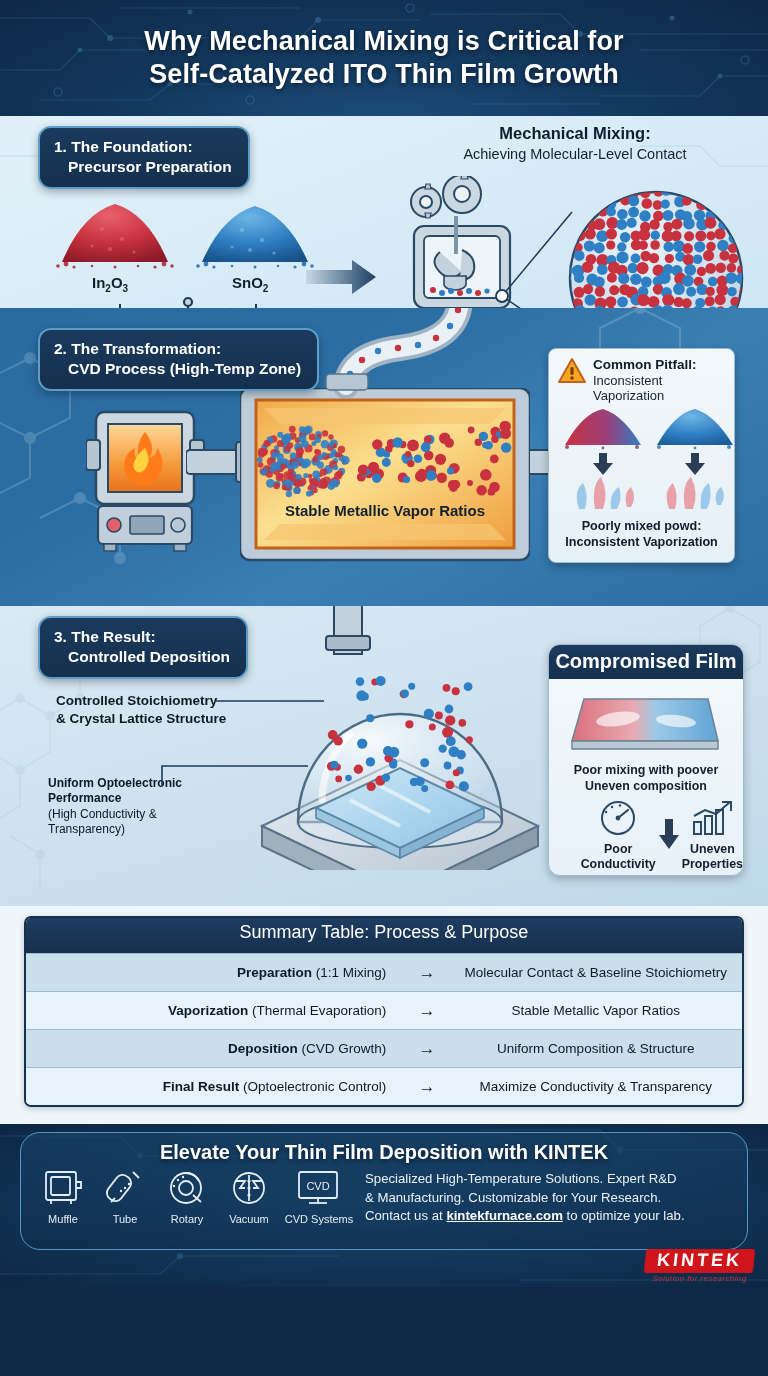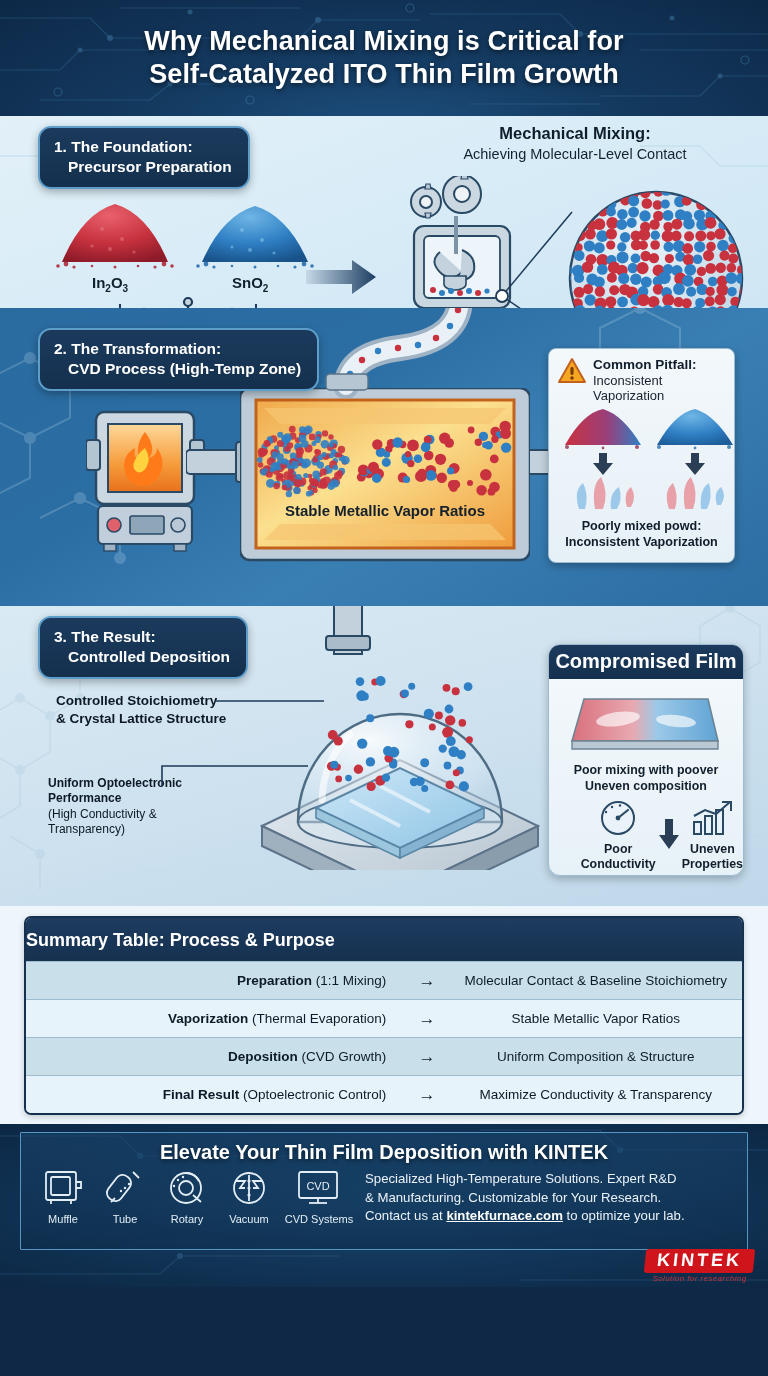--- a/index.html
+++ b/index.html
@@ -96,38 +96,38 @@
   .compro-ico-lbl { text-align:center; font-size:12.4px; font-weight:bold; color:#111e2b; line-height:1.22; }
 
   
   .summary-wrap { height: 218px; background:#eef6fb; padding: 10px 24px 8px; }
   .table {
     border: 2.5px solid #16314f; border-radius: 7px; overflow:hidden;
     box-shadow: 0 2px 6px rgba(0,0,0,.18);
   }
   .t-head {
     background: linear-gradient(180deg,#1d3c60 0%,#16314f 100%);
-    color:#fff; font-size:18px; font-weight:bold; padding:12px 0 10px;
+    color:#fff; font-size:18px; font-weight:normal; text-align:center; padding:4px 0 10px;
   }
   .t-row { display:flex; align-items:center; height:38px; border-top:1px solid #9dbccd; }
   .t-row.odd { background:#c9e0ea; }
   .t-row.even { background:#e7f3fa; }
   .t-left { width: 52%; text-align:right; padding-right:12px; font-size:13.5px; color:#0d1b28; }
   .t-left b { font-weight:bold; }
   .t-arrow { width: 8%; text-align:center; font-size:17px; color:#0d1b28; }
   .t-right { width: 40%; text-align:center; font-size:13.5px; color:#0d1b28; padding-right:6px;}
 
   
   .footer {
     height: 163px; position:relative; overflow:hidden;
     background: radial-gradient(ellipse at 50% 50%, #19476f 0%, #123659 50%, #0c2744 100%);
     padding: 8px 20px 0;
   }
   .cta-box {
-    border:1.5px solid #5696c4; border-radius:1px; height:118px;
+    border:1.5px solid #5696c4; border-radius:20px; height:118px;
     position:relative; z-index:3;
     background: linear-gradient(180deg, rgba(25,70,110,.55) 0%, rgba(14,45,76,.55) 100%);
     padding: 8px 14px 0;
   }
   .cta-title {
     text-align:center; color:#fff; font-size:20px; font-weight:bold;
     text-shadow:0 2px 4px rgba(0,0,0,.5); margin-bottom:4px;
   }
   .cta-body { display:flex; gap:10px; align-items:flex-start; }
   .prod-icons { display:flex; gap:6px; }

